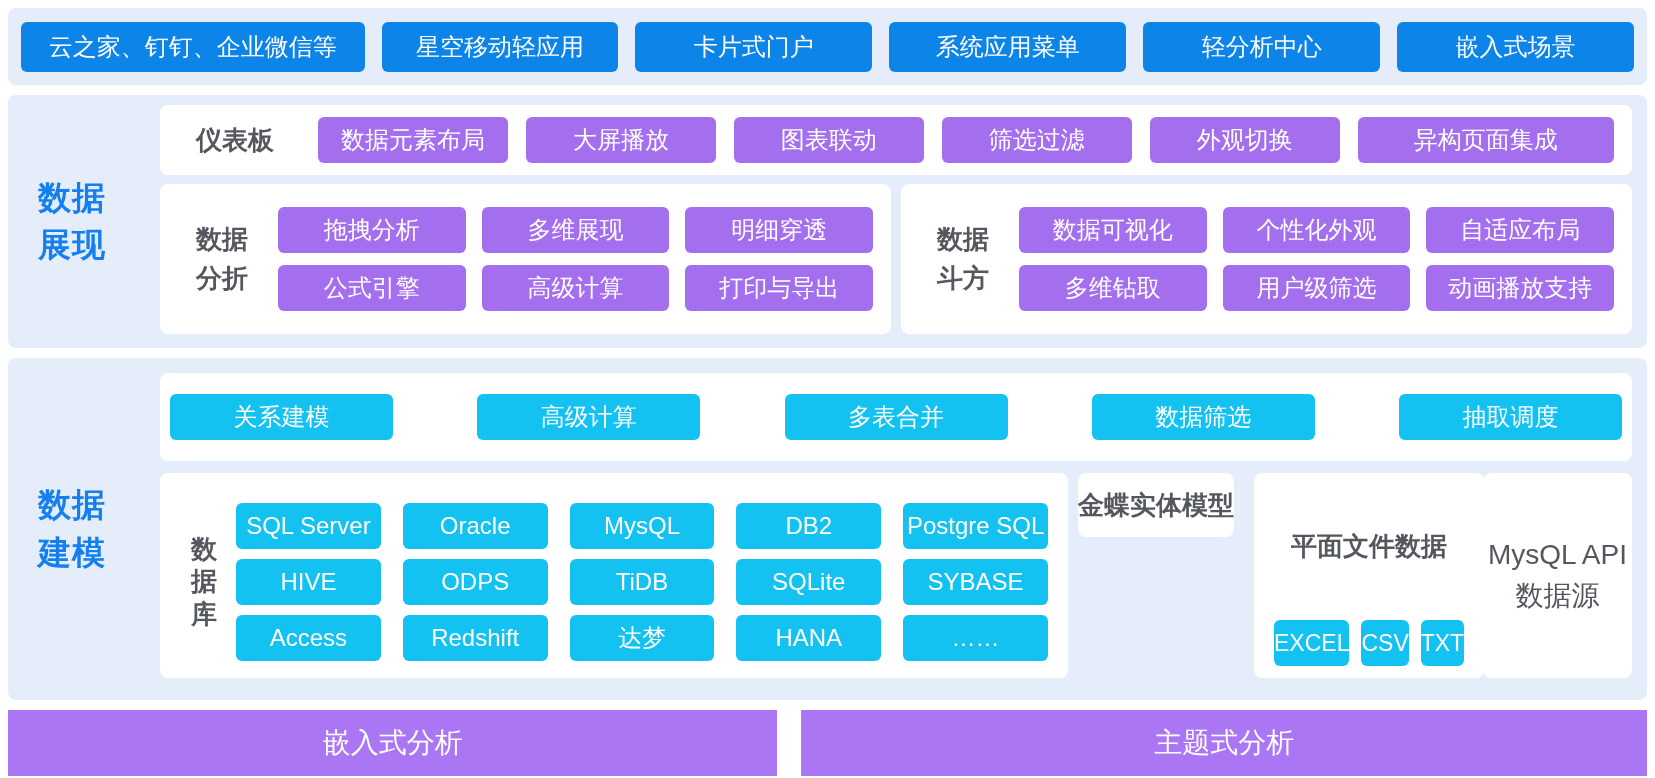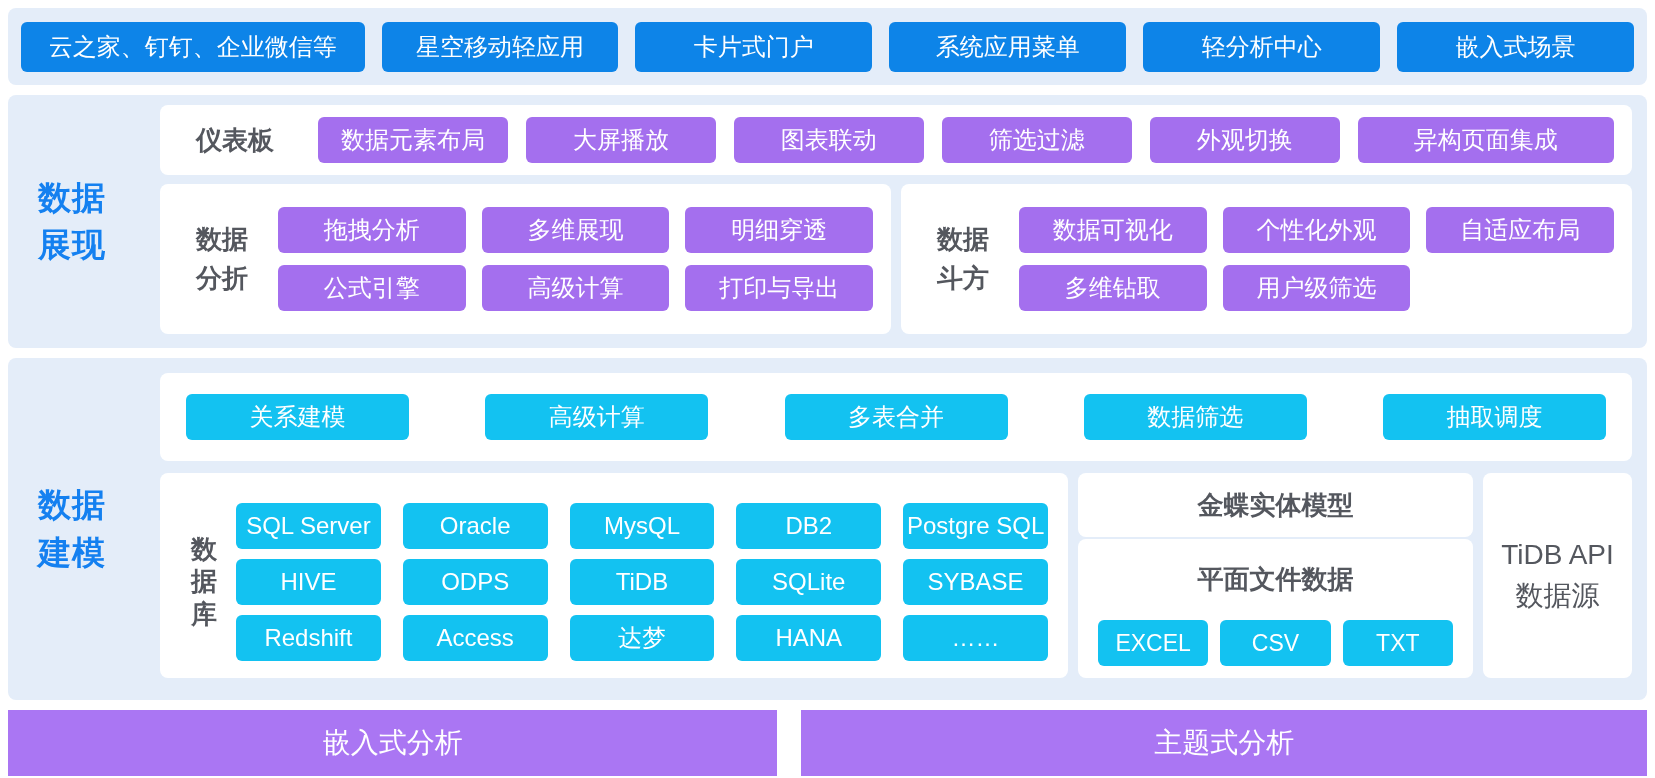--- a/index.html
+++ b/index.html
@@ -31,31 +31,31 @@
   .panel-a .panel-label{margin-right:26px;}
   .btn.purple{background:var(--purple); height:46px; flex:1 1 0;}
   .panel-a .btn.purple:first-child,.panel-a .btn.purple:last-child{flex:1.35 1 0;}
 
   .row2{margin-top:9px; display:flex; gap:10px; height:150px;}
   .sub-panel{flex:1 1 0; display:flex; align-items:center; padding:0 18px 0 36px;}
   .sub-panel .panel-label{line-height:1.5; margin-right:30px;}
   .grid3{flex:1; display:grid; grid-template-columns:repeat(3,1fr); gap:12px 16px;}
   .grid3 .btn{height:46px;}
 
-  .panel-cap{height:88px; display:flex; align-items:center; justify-content:space-between; padding:0 26px;}
+  .panel-cap{height:88px; display:flex; align-items:center; justify-content:space-between; padding:0 10px;}
   .btn.cyan{background:var(--cyan); height:46px;}
   .panel-cap .btn.cyan{width:223px; flex:none;}
 
   .model-row2{margin-top:12px; display:flex; gap:10px; height:205px;}
   .db-panel{width:908px; display:flex; align-items:center; padding:12px 20px 0 28px;}
   .v-label{width:32px; color:var(--label); font-size:26px; font-weight:600;
        word-break:break-all; line-height:1.25; margin-right:16px; text-align:center;}
   .grid5{flex:1; display:grid; grid-template-columns:repeat(5,1fr); gap:10px 22px;}
   .grid5 .btn{height:46px;}
-  .mid-col{width:395px; display:flex; flex-direction:column; gap:2px;}
+  .mid-col{width:395px; display:flex; flex-direction:row; gap:20px;}
   .kingdee-panel{height:64px; display:flex; align-items:center; justify-content:center;}
   .flatfile-panel{flex:1; display:flex; flex-direction:column;}
   .flatfile-title{flex:1; display:flex; align-items:center; justify-content:center;}
   .flatfile-btns{display:flex; gap:12px; padding:0 20px 12px;}
   .flatfile-btns .btn{flex:1 1 0; font-size:23px;}
   .openapi-panel{flex:1; display:flex; align-items:center; justify-content:center; text-align:center;
        color:var(--label); font-size:28px; font-weight:500; line-height:1.45;}
 
   
   .footer{margin:10px 8px 0; height:66px; display:flex; gap:24px;}
@@ -114,20 +114,21 @@
         <span class="panel-label">
           <div>数据</div>
           <div>斗方</div>
         </span>
         <div class="grid3">
           <button class="btn purple">数据可视化</button>
           <button class="btn purple">个性化外观</button>
           <button class="btn purple">自适应布局</button>
           <button class="btn purple">多维钻取</button>
           <button class="btn purple">用户级筛选</button>
+          <button class="btn purple">动画播放支持</button>
         </div>
       </div>
     </div>
   </div>
 
   <div class="band model-band">
     <div class="section-title">
       <div>数据</div>
       <div>建模</div>
     </div>
@@ -147,22 +148,22 @@
           <button class="btn cyan">SQL Server</button>
           <button class="btn cyan">Oracle</button>
           <button class="btn cyan">MysQL</button>
           <button class="btn cyan">DB2</button>
           <button class="btn cyan">Postgre SQL</button>
           <button class="btn cyan">HIVE</button>
           <button class="btn cyan">ODPS</button>
           <button class="btn cyan">TiDB</button>
           <button class="btn cyan">SQLite</button>
           <button class="btn cyan">SYBASE</button>
+          <button class="btn cyan">Access</button>
           <button class="btn cyan">Redshift</button>
-          <button class="btn cyan">Access</button>
           <button class="btn cyan">达梦</button>
           <button class="btn cyan">HANA</button>
           <button class="btn cyan">……</button>
         </div>
       </div>
 
       <div class="mid-col">
         <div class="panel kingdee-panel">
           <span class="panel-label">金蝶实体模型</span>
         </div>
@@ -173,21 +174,21 @@
           <div class="flatfile-btns">
             <button class="btn cyan">EXCEL</button>
             <button class="btn cyan">CSV</button>
             <button class="btn cyan">TXT</button>
           </div>
         </div>
       </div>
 
       <div class="panel openapi-panel">
         <div>
-          <div>TiDB API</div>
+          <div>MysQL API</div>
           <div>数据源</div>
         </div>
       </div>
     </div>
   </div>
 
   <div class="footer">
     <div class="banner banner-left">嵌入式分析</div>
     <div class="banner banner-right">主题式分析</div>
   </div>

